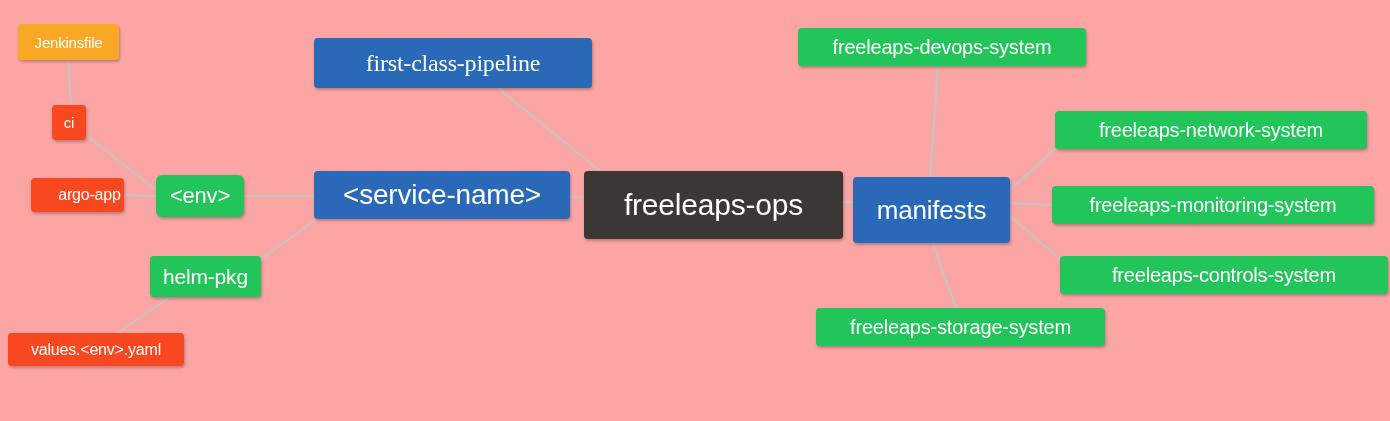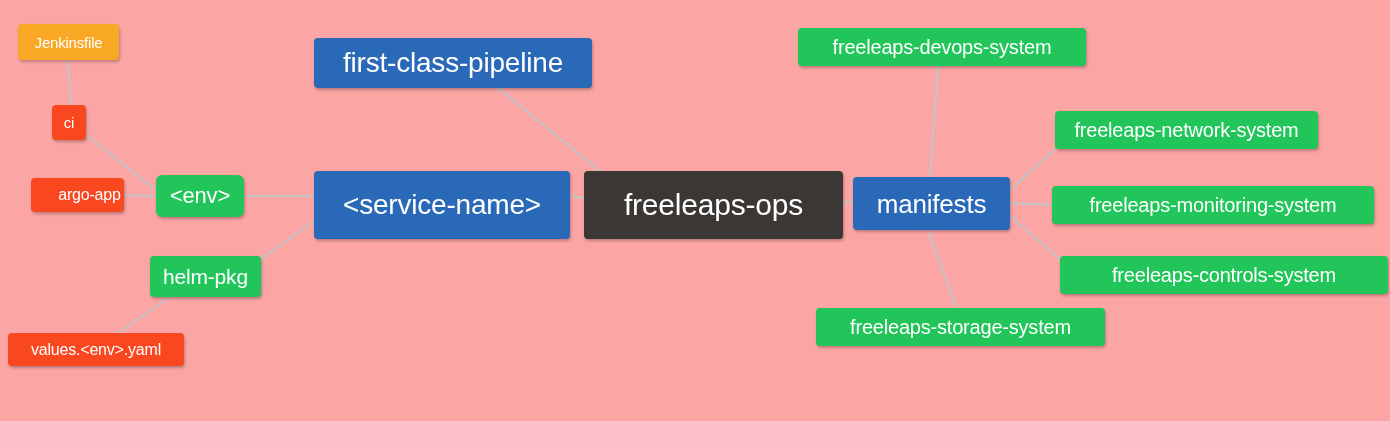--- a/index.html
+++ b/index.html
@@ -64,23 +64,23 @@
       <line x1="1010" y1="216" x2="1060" y2="259" stroke="#c4c4c4" stroke-width="2" stroke-linecap="round"></line>
       <line x1="928" y1="230" x2="956" y2="308" stroke="#c4c4c4" stroke-width="2" stroke-linecap="round"></line>
     </svg>
   <div id="node-layer">
       <div class="node n-orange" style="left: 18px; top: 24px; width: 101px; height: 36px; font-size: 15px;">Jenkinsfile</div>
       <div class="node n-red" style="left: 52px; top: 105px; width: 34px; height: 35px; font-size: 15px;">ci</div>
       <div class="node n-red" style="left: 31px; top: 178px; width: 93px; height: 34px; font-size: 16px; padding-left: 24px;">argo-app</div>
       <div class="node n-green" style="left: 156px; top: 175px; width: 88px; height: 42px; font-size: 22px; border-radius: 6px;">&lt;env&gt;</div>
       <div class="node n-green" style="left: 150px; top: 256px; width: 111px; height: 41px; font-size: 21px;">helm-pkg</div>
       <div class="node n-red" style="left: 8px; top: 333px; width: 176px; height: 33px; font-size: 16px;">values.&lt;env&gt;.yaml</div>
-      <div class="node n-blue" style="left: 314px; top: 38px; width: 278px; height: 50px; font-size: 28px;">first-class-pipeline</div>
-      <div class="node n-blue" style="left: 314px; top: 171px; width: 256px; height: 68px; font-size: 28px;">&lt;service-name&gt;</div>
+      <div class="node n-blue" style="left: 314px; top: 38px; width: 278px; height: 50px; font-size: 24px; font-family: Liberation Serif, serif;">first-class-pipeline</div>
+      <div class="node n-blue" style="left: 314px; top: 171px; width: 256px; height: 48px; font-size: 28px;">&lt;service-name&gt;</div>
       <div class="node n-root" style="left: 584px; top: 171px; width: 259px; height: 68px; font-size: 30px;">freeleaps-ops</div>
-      <div class="node n-blue" style="left: 853px; top: 177px; width: 157px; height: 53px; font-size: 26px;">manifests</div>
+      <div class="node n-blue" style="left: 853px; top: 177px; width: 157px; height: 66px; font-size: 26px;">manifests</div>
       <div class="node n-green" style="left: 798px; top: 28px; width: 288px; height: 38px; font-size: 20px;">freeleaps-devops-system</div>
-      <div class="node n-green" style="left: 1055px; top: 111px; width: 263px; height: 38px; font-size: 20px;">freeleaps-network-system</div>
+      <div class="node n-green" style="left: 1055px; top: 111px; width: 312px; height: 38px; font-size: 20px;">freeleaps-network-system</div>
       <div class="node n-green" style="left: 1052px; top: 186px; width: 322px; height: 38px; font-size: 20px;">freeleaps-monitoring-system</div>
       <div class="node n-green" style="left: 1060px; top: 256px; width: 328px; height: 38px; font-size: 20px;">freeleaps-controls-system</div>
       <div class="node n-green" style="left: 816px; top: 308px; width: 289px; height: 38px; font-size: 20px;">freeleaps-storage-system</div>
     </div>
 </div>
 
 </body></html>

